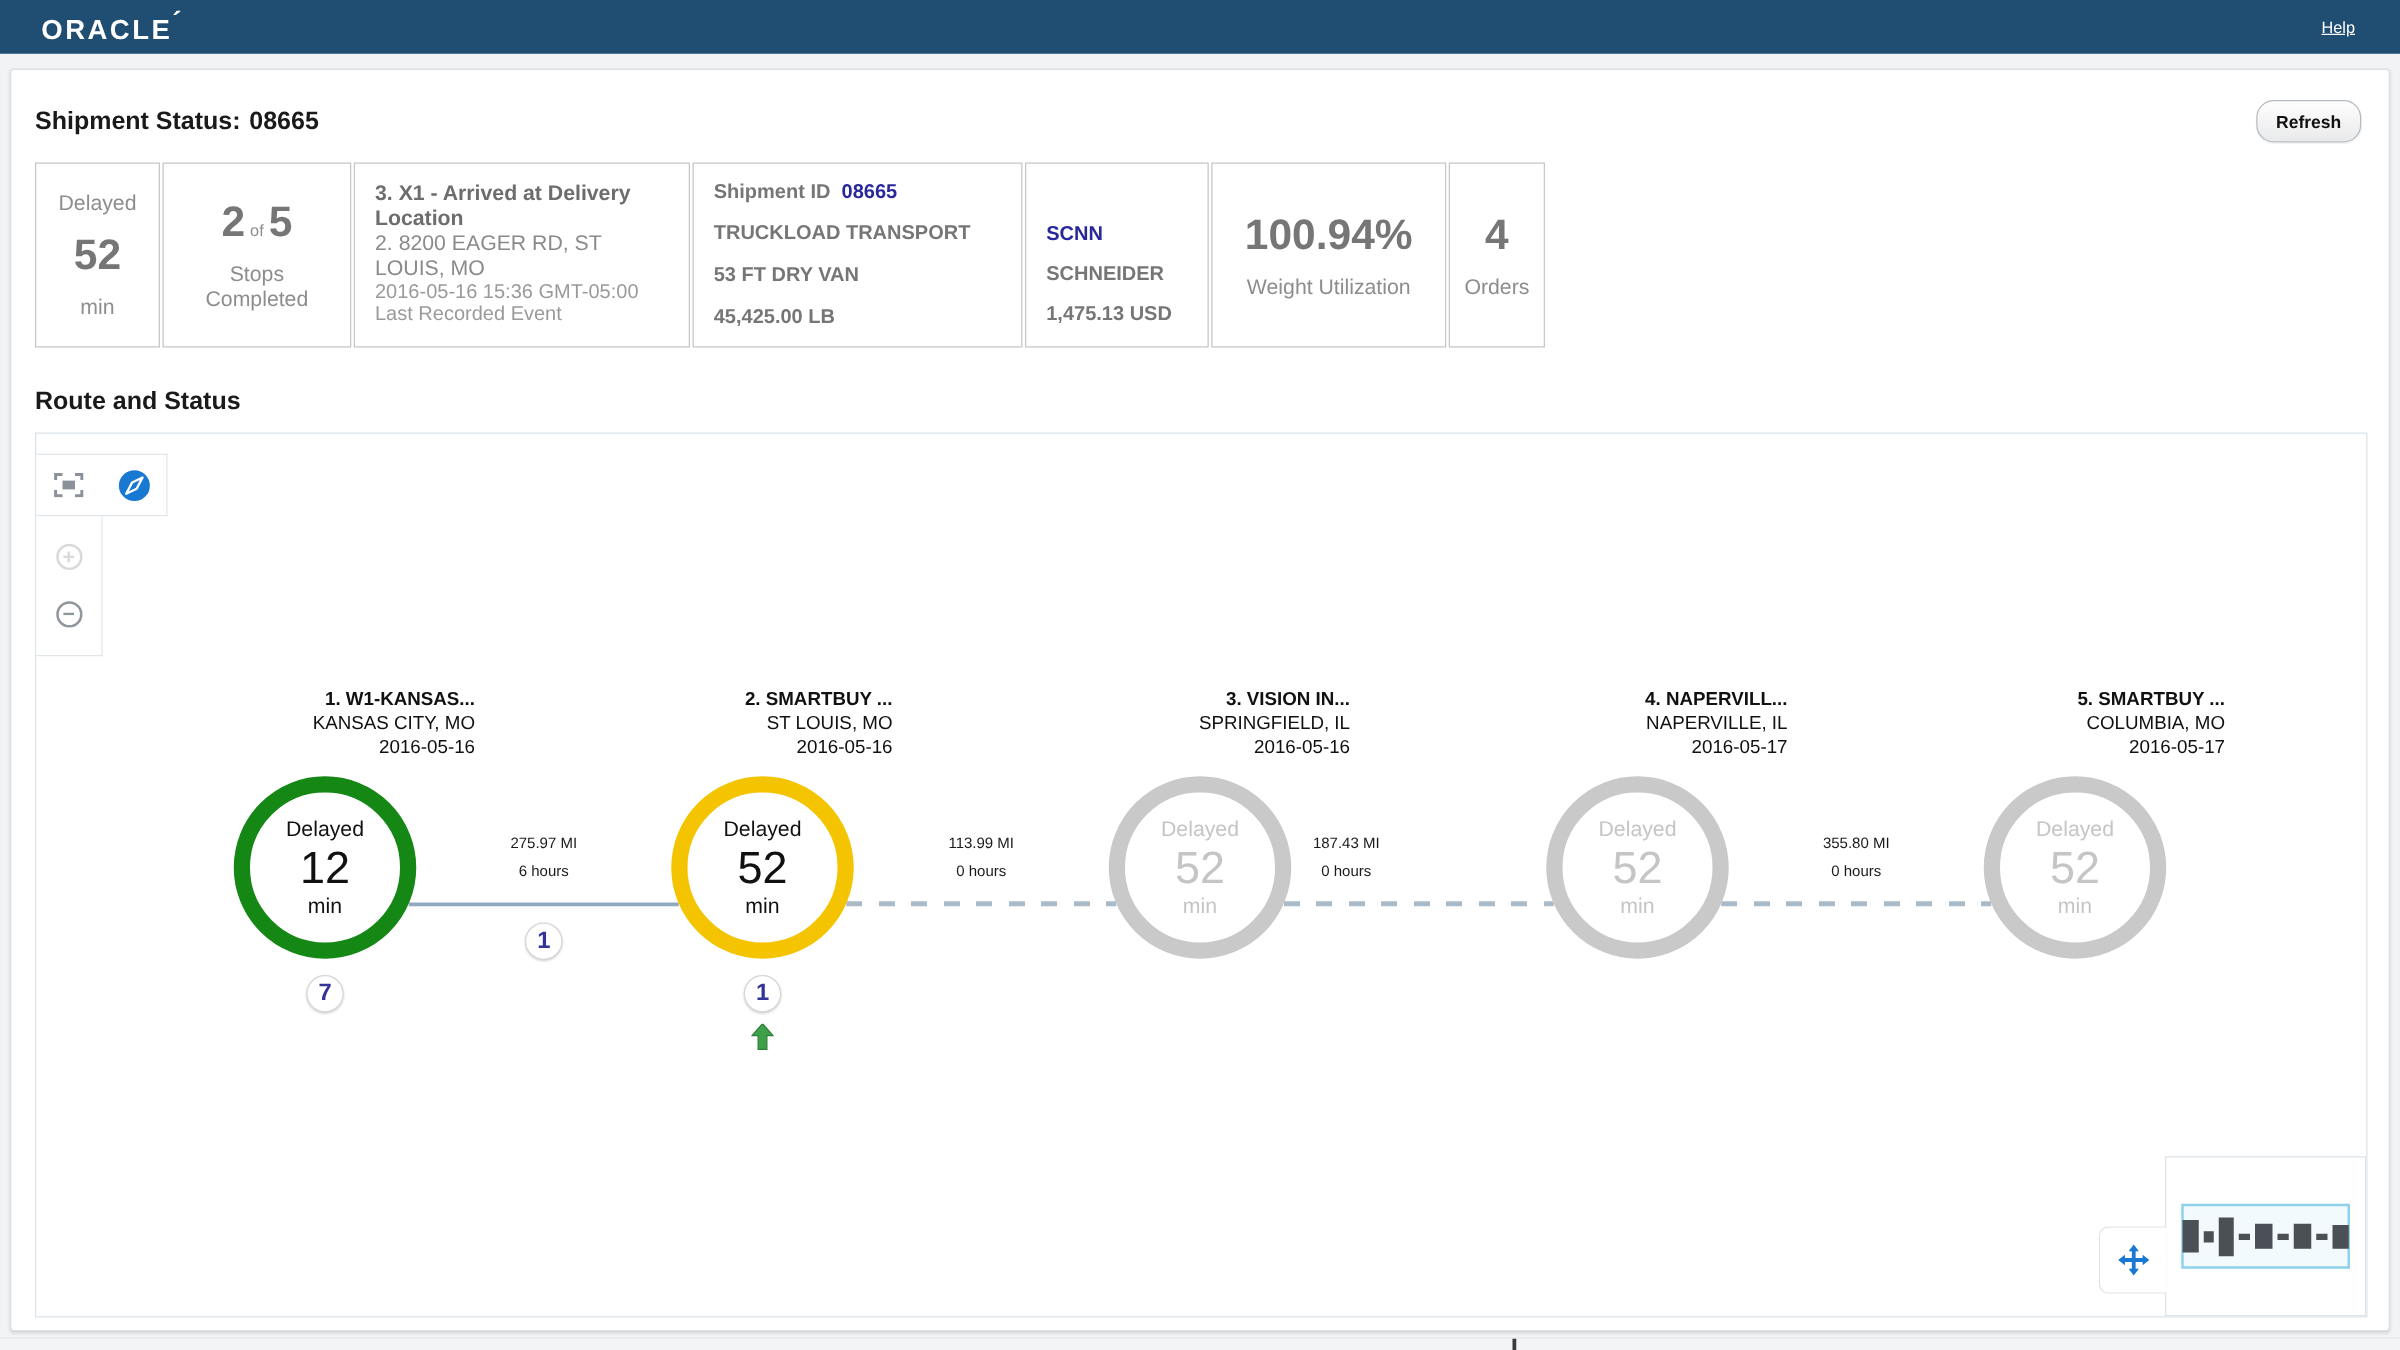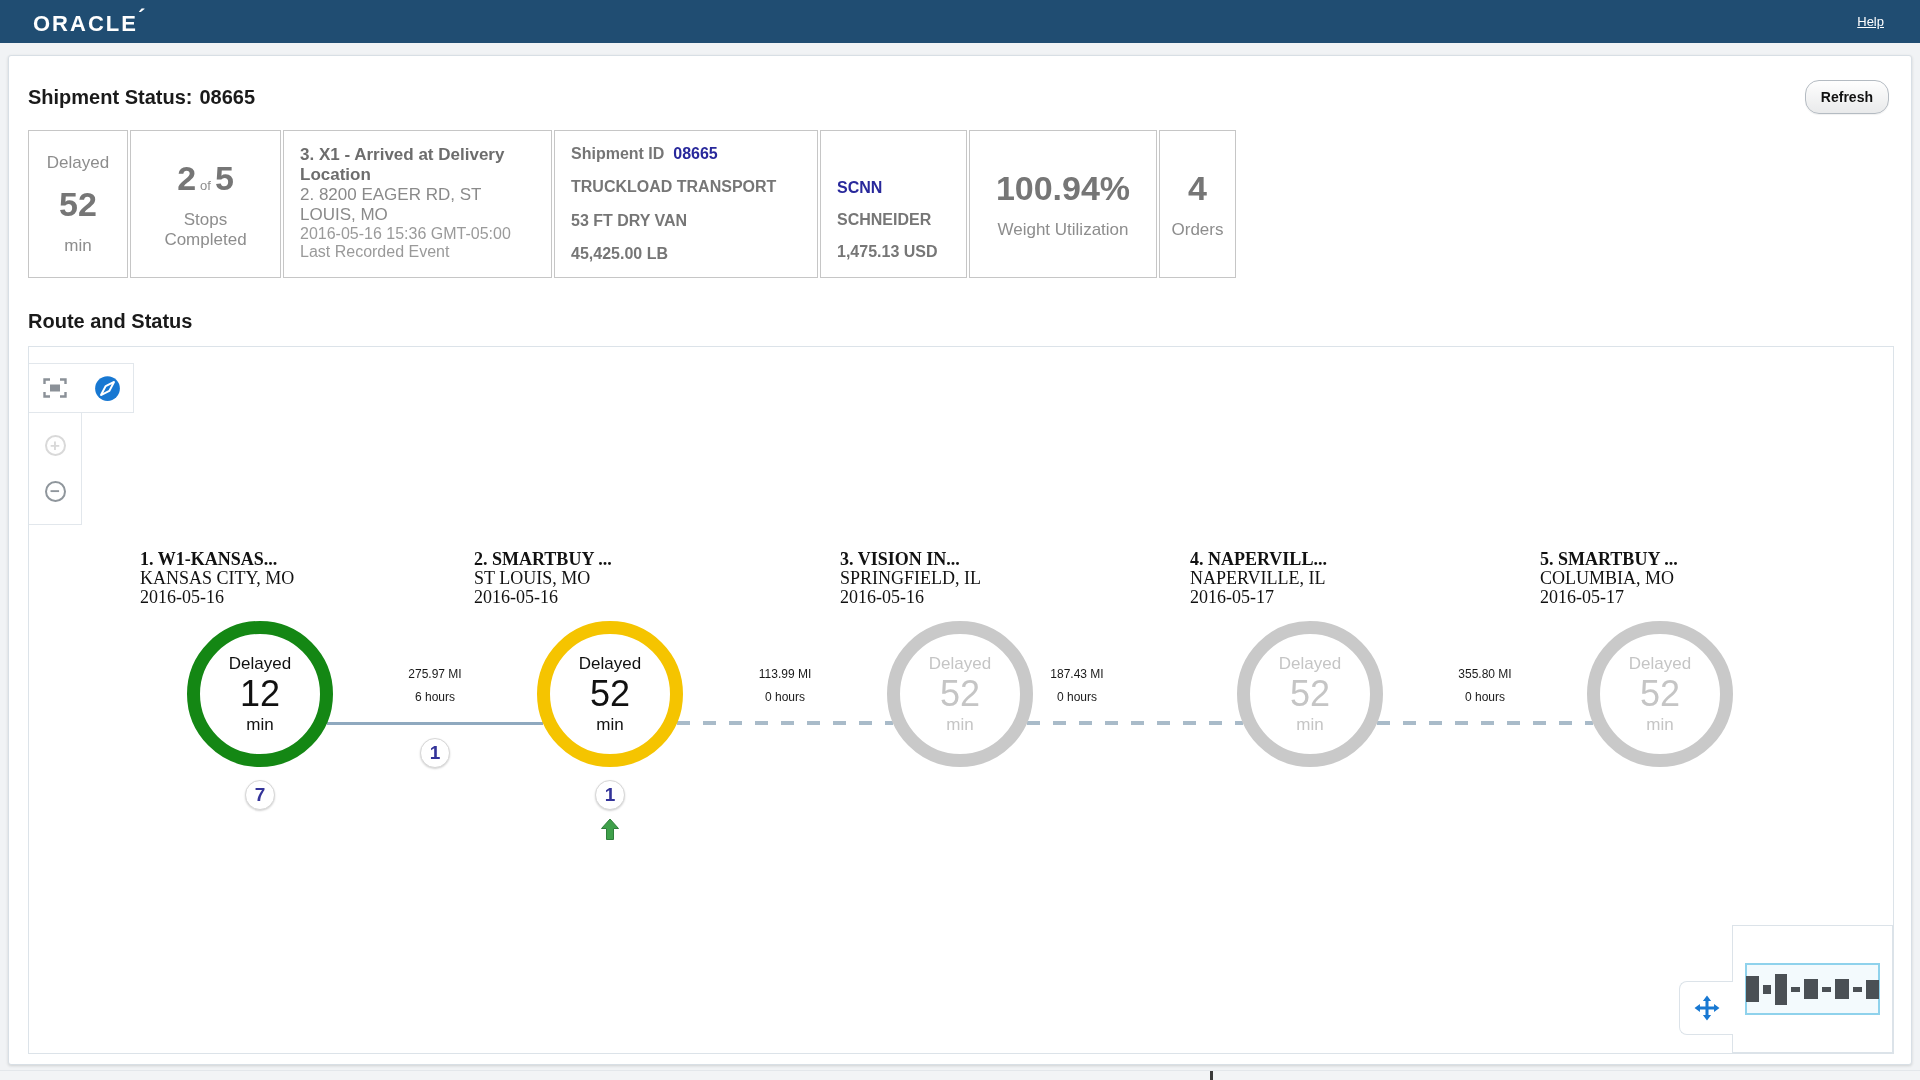--- a/index.html
+++ b/index.html
@@ -62,22 +62,22 @@
                justify-content: space-around; padding: 10px 0; }
   .tool-btn { width: 28px; height: 28px; display: flex; align-items: center; justify-content: center;
               cursor: pointer; background: transparent; border: none; }
   .round-icon { width: 21px; height: 21px; border-radius: 50%; border: 2.5px solid;
                 display: flex; align-items: center; justify-content: center;
                 font-size: 17px; font-weight: bold; line-height: 1; }
   .zoom-in-icon  { border-color: #d9d9d9; color: #d9d9d9; }
   .zoom-out-icon { border-color: #8f969c; color: #8f969c; }
 
   
-  .stop-label { position: absolute; width: 240px; text-align: left; top: 203px;
-                font-size: 18px; color: #111; line-height: 19px; font-family: Liberation Serif, serif; }
+  .stop-label { position: absolute; width: 240px; text-align: right; top: 203px;
+                font-size: 15px; color: #111; line-height: 19px; }
   .stop-label .nm { font-weight: bold; }
   .stop-circle { position: absolute; top: 274px; width: 146px; height: 146px; border-radius: 50%;
                  background: #fff; display: flex; flex-direction: column; align-items: center;
                  justify-content: center; cursor: pointer; z-index: 2; }
   .stop-circle.completed { border: 13px solid #148714; }
   .stop-circle.current   { border: 13px solid #f5c400; }
   .stop-circle.future    { border: 13px solid #c9c9c9; }
   .stop-circle .st { font-size: 17px; color: #111; line-height: 21px; }
   .stop-circle .vl { font-size: 36px; color: #111; line-height: 40px; }
   .stop-circle.future .st, .stop-circle.future .vl { color: #c5c5c5; }

